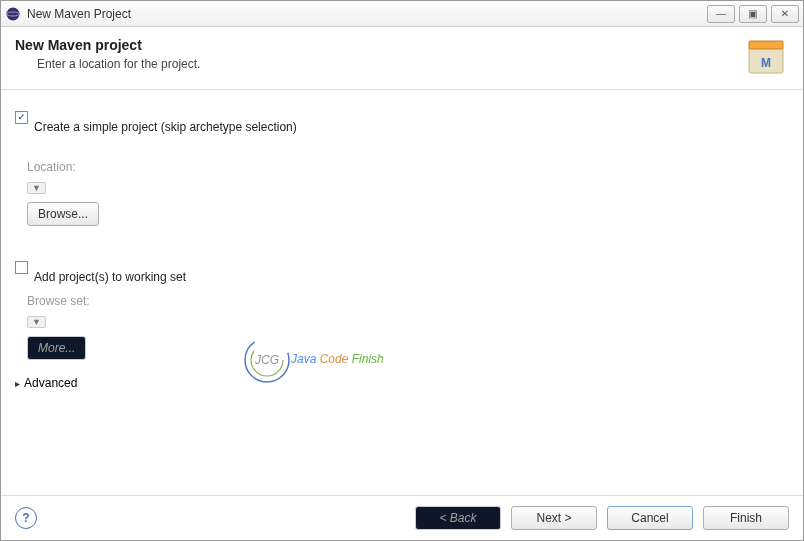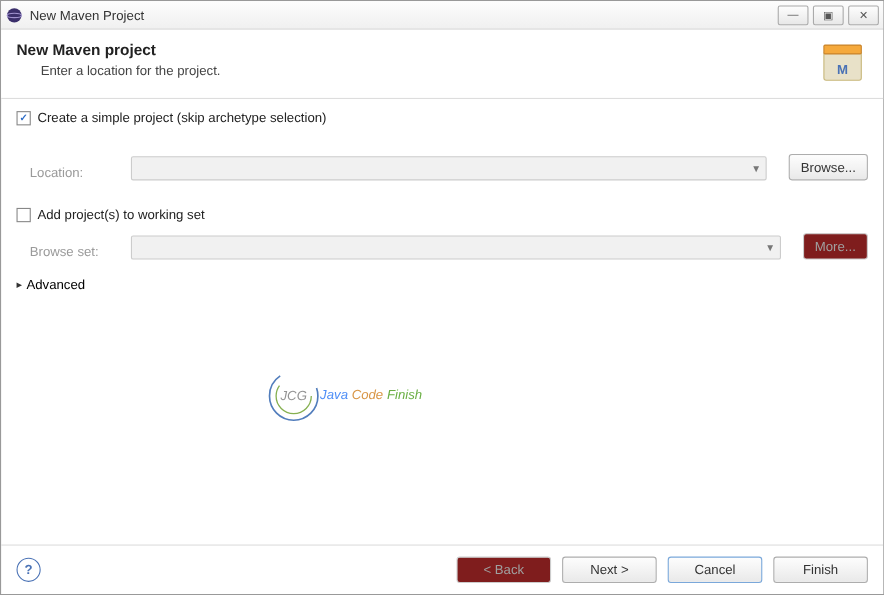--- a/index.html
+++ b/index.html
@@ -14,28 +14,28 @@
     .header-pane { background: #fff; padding: 10px 14px 12px 14px; border-bottom: 1px solid #ddd; display: flex; align-items: flex-start; }
     .header-pane .text { flex: 1; }
     .header-pane h1 { font-size: 14px; font-weight: bold; color: #222; margin-bottom: 4px; }
     .header-pane p { color: #444; font-size: 12px; margin-left: 22px; }
     .header-icon { width: 46px; height: 40px; }
     
     .content { flex: 1; padding: 10px 14px; display: flex; flex-direction: column; gap: 10px; }
     .row { display: flex; align-items: center; gap: 6px; }
     .checkbox { width: 13px; height: 13px; border: 1px solid #888; background: #fff; display: inline-flex; align-items: center; justify-content: center; font-size: 9px; color: #2a6ac6; }
     .checkbox.checked::after { content: "✓"; font-weight: bold; }
-    .label { color: #222; }
-    .indent-row { display: flex; align-items: flex-end; gap: 20px; margin-left: 12px; }
+    .label { color: #222; margin-top: 20px; }
+    .indent-row { display: flex; align-items: flex-start; gap: 8px; margin-left: 12px; flex-direction: column; }
     .field-label { width: 72px; color: #9a9a9a; font-size: 12px; }
     .combo { flex: 1; height: 22px; border: 1px solid #b5b5b5; background: linear-gradient(#f7f7f7,#eaeaea); border-radius: 2px; display: flex; align-items: center; justify-content: flex-end; padding: 0 4px; }
     .combo .caret { color: #777; font-size: 9px; }
     .combo.disabled { background: #f1f1f1; border-color: #ccc; }
     .btn { height: 24px; padding: 0 10px; min-width: 58px; border: 1px solid #adadad; background: linear-gradient(#fdfdfd,#e9e9e9); border-radius: 3px; color: #333; display: inline-flex; align-items: center; justify-content: center; cursor: default; }
-    .btn.disabled { color: #a0a0a0; border-color: #ccc; background: #7f1d1d; }
+    .btn.disabled { color: #a0a0a0; border-color: #ccc; background: #0f172a; font-style: italic; }
     .adv-row { display: flex; align-items: center; gap: 4px; margin-top: 6px; cursor: default; }
     .tri { font-size: 10px; color: #333; }
 
     .watermark { position: absolute; top: 250px; left: 290px; opacity: 0.9; pointer-events: none; }
     .wm-main { font-family: Georgia, serif; font-size: 26px; font-style: italic; }
     .wm-java { color: #3b82f6; }
     .wm-code { color: #d4892f; }
     .wm-geeks { color: #5aa62f; }
     .wm-sub { font-size: 8px; color: #7aa83f; letter-spacing: 0.5px; margin-top: -2px; }
     .wm-circle { position: absolute; left: -52px; top: -8px; }

